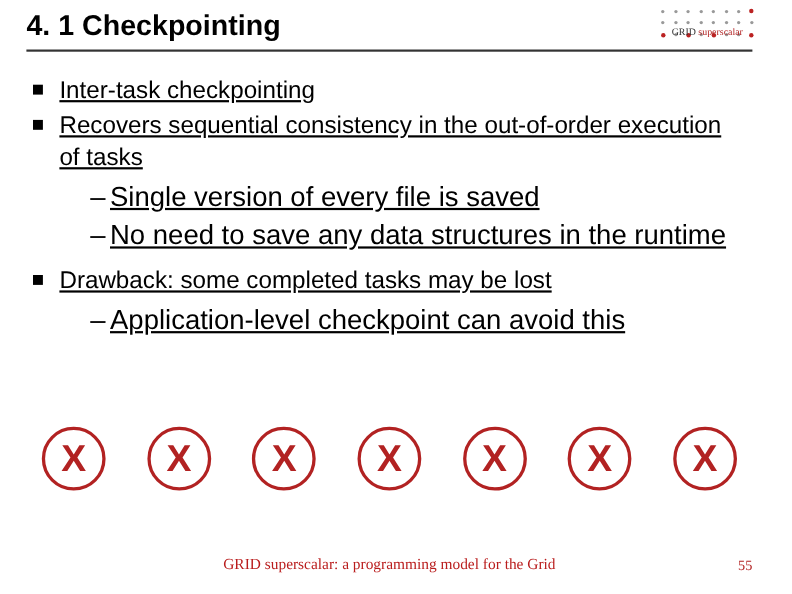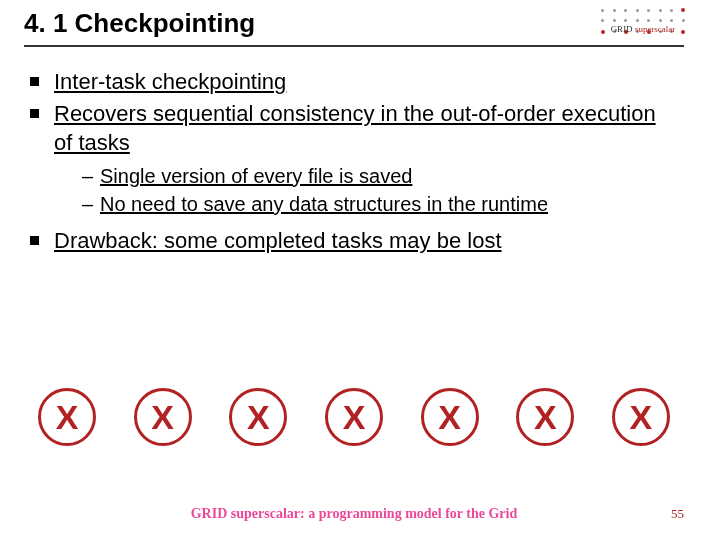--- a/index.html
+++ b/index.html
@@ -91,21 +91,21 @@
     background: #000;
   }
   ul.sub {
     list-style: none;
     margin: 4px 0 8px 0;
     padding: 0 0 0 28px;
   }
   ul.sub > li {
     position: relative;
     padding-left: 18px;
-    font-size: 20px;
+    font-size: 25px;
     line-height: 1.4;
   }
   ul.sub > li::before {
     content: "–";
     position: absolute;
     left: 0;
     top: 0;
     color: #000;
   }
 
@@ -134,23 +134,23 @@
     color: #b22222;
   }
 
   .footer {
     position: absolute;
     bottom: 18px;
     left: 0;
     width: 100%;
     text-align: center;
     font-family: Georgia, 'Times New Roman', serif;
-    font-weight: bold;
+    font-weight: normal;
     font-size: 14px;
-    color: #ec4899;
+    color: #b91c1c;
   }
   .pagenum {
     position: absolute;
     bottom: 18px;
     right: 24px;
     font-family: Georgia, serif;
     font-size: 13px;
     color: #b22222;
   }
 </style>
@@ -204,20 +204,23 @@
       </li>
       <li>
         <span>Recovers sequential consistency in the out-of-order execution of tasks</span>
         <ul class="sub">
           <li>Single version of every file is saved</li>
           <li>No need to save any data structures in the runtime</li>
         </ul>
       </li>
       <li>
         <span>Drawback: some completed tasks may be lost</span>
+        <ul class="sub">
+          <li>Application-level checkpoint can avoid this</li>
+        </ul>
       </li>
     </ul>
   </div>
 
   <div class="xrow">
     <div class="xcircle">X</div>
     <div class="xcircle">X</div>
     <div class="xcircle">X</div>
     <div class="xcircle">X</div>
     <div class="xcircle">X</div>

